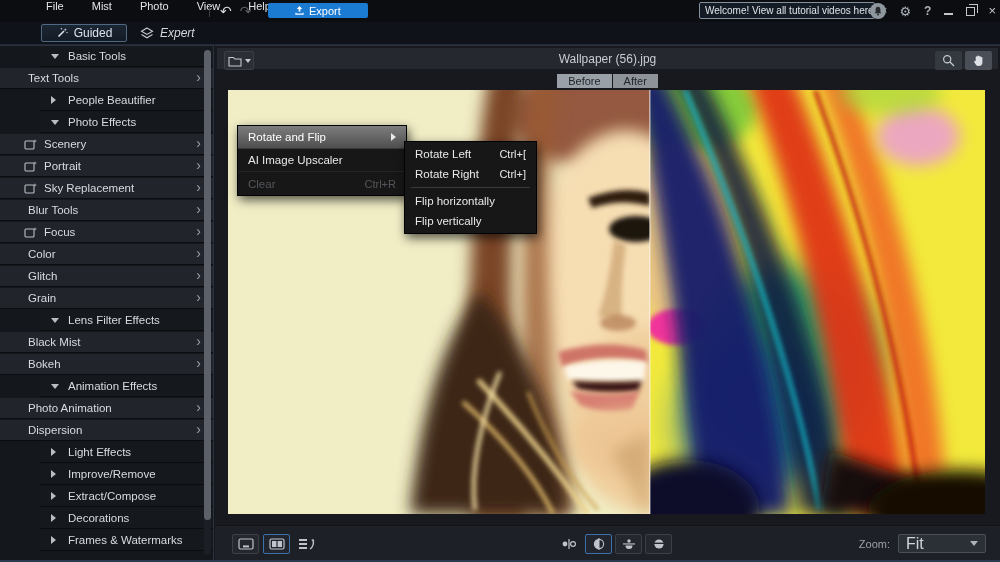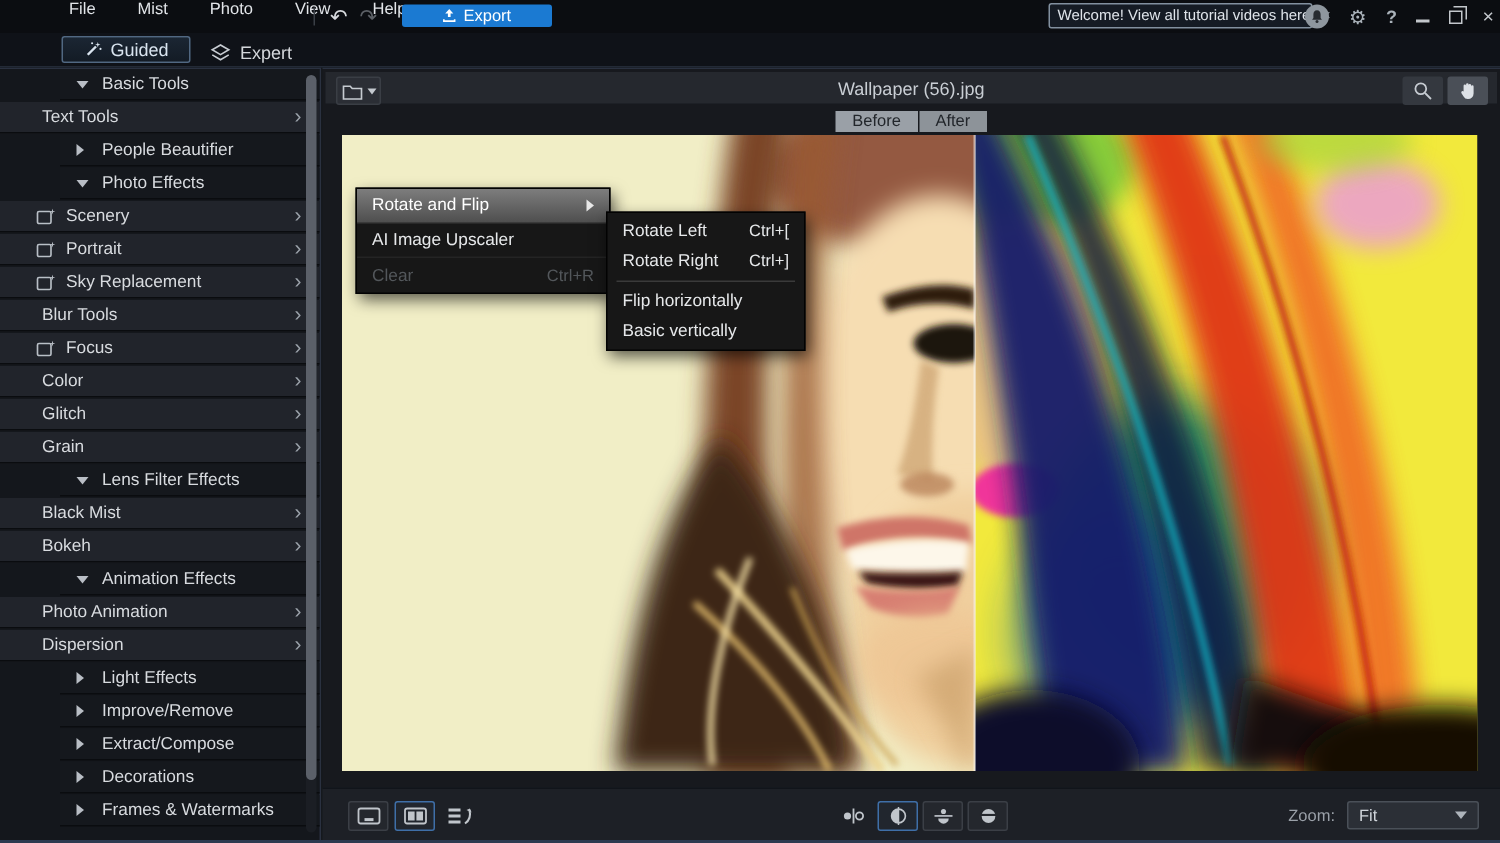--- a/index.html
+++ b/index.html
@@ -29,21 +29,21 @@
   .win-min { width:9px; height:8px; border-bottom:2px solid #c3c7cc; }
   .win-restore { position:relative; width:9px; height:9px; border:1px solid #c3c7cc; }
   .win-restore::after { content:""; position:absolute; left:2px; top:-4px; width:8px; height:8px; border:1px solid #c3c7cc; border-left:none; border-bottom:none; }
   .win-close { color:#c3c7cc; font-size:13px; line-height:22px; }
 
   
   .tabsrow { position:absolute; left:0; top:22px; width:1000px; height:23px; background:#0f1218; border-bottom:1px solid #232a36; z-index:29; }
   .guided-btn { position:absolute; left:41px; top:2px; width:86px; height:18px; border:1px solid #516882; border-radius:2px;
                 background:linear-gradient(#1b2633,#131b25); display:flex; align-items:center; justify-content:center; gap:6px; }
   .guided-label { color:#d9e4ef; font-size:12px; }
-  .expert-btn { position:absolute; left:140px; top:2px; height:18px; display:flex; align-items:flex-end; gap:6px; }
+  .expert-btn { position:absolute; left:140px; top:2px; height:18px; display:flex; align-items:center; gap:6px;font-style:italic; }
   .expert-label { color:#d4d7db; font-size:12px; }
 
   
   .sidebar { position:absolute; left:0; top:45px; width:214px; height:517px; background:#14171c; border-right:1px solid #2a3140; border-top:1px solid #2a3140; }
   .srow { position:relative; height:21px; margin-bottom:1px; display:flex; align-items:center; font-size:11.5px; color:#d8dbdf; }
   .srow.header { background:#15181d; padding-left:28px; border-bottom:1px solid #0a0c0f;margin-left:40px; }
   .srow.item { background:#21242b; padding-left:28px; border-bottom:1px solid #0a0c0f; }
   .srow.item.hasai { padding-left:44px; }
   .tri { position:absolute; left:11px; top:8px; width:0; height:0; }
   .tri.down { border-left:4px solid transparent; border-right:4px solid transparent; border-top:5px solid #b9bec5; }
@@ -74,21 +74,21 @@
   
   .canvas-footer { position:absolute; left:0; bottom:0; width:785px; height:37px; background:#1d2026; border-top:1px solid #11141a; }
   .ftr-btn { width:27px; height:20px; border:1px solid #3b3f46; border-radius:2px; background:#24272d; display:flex; align-items:center; justify-content:center; }
   .ftr-btn.sel { border-color:#3f6fa8; background:#21262e; }
   .view-group { position:absolute; left:17px; top:8px; display:flex; gap:4px; }
   .hist-btn { position:absolute; left:80px; top:8px; width:26px; height:20px; display:flex; align-items:center; justify-content:center; }
   .cmp-group { position:absolute; left:340px; top:8px; display:flex; gap:3px; }
   .zoom-ctl { position:absolute; right:14px; top:8px; display:flex; align-items:center; gap:8px; }
   .zoom-label { color:#9aa0a8; font-size:11px; }
   .zoom-select { width:88px; height:19px; background:#2b2f36; border:1px solid #4a5058; border-radius:2px; display:flex; align-items:center; padding:0 7px; }
-  .zoom-value { flex:1; color:#d0d5db; font-size:11px; }
+  .zoom-value { flex:1; color:#d0d5db; font-size:16px; }
   .zoom-caret { width:0; height:0; border-left:4px solid transparent; border-right:4px solid transparent; border-top:5px solid #aeb4bb; }
   .win-bottom-edge { position:absolute; left:0; bottom:0; width:1000px; height:2px; background:#2c3a50; z-index:31; }
 
   
   .ctx { position:absolute; z-index:50; background:#171717; border:1px solid #020202; box-shadow:2px 4px 10px rgba(0,0,0,.65); }
   .ctx-main { left:237px; top:94px; width:170px;margin-top:31px; }
   .ctx-sub { left:404px; top:98px; width:133px; padding:2px 0;margin-top:43px; }
   .ctx-row { position:relative; height:23px; display:flex; align-items:center; padding:0 10px; font-size:11.5px; color:#e6e8ea; border-bottom:1px solid #242424; }
   .ctx-sub .ctx-row { height:20px; border-bottom:none; }
   .ctx-row:last-child { border-bottom:none; }
@@ -464,18 +464,18 @@
     </div>
     <div class="ctx-row">
       <span class="ctx-label">Rotate Right</span>
       <span class="ctx-shortcut">Ctrl+]</span>
     </div>
     <div class="ctx-sep"></div>
     <div class="ctx-row">
       <span class="ctx-label">Flip horizontally</span>
     </div>
     <div class="ctx-row">
-      <span class="ctx-label">Basic vertically</span>
+      <span class="ctx-label">Flip vertically</span>
     </div>
   </div>
 
   <div class="win-bottom-edge"></div>
 </div>
 
 </body></html>

